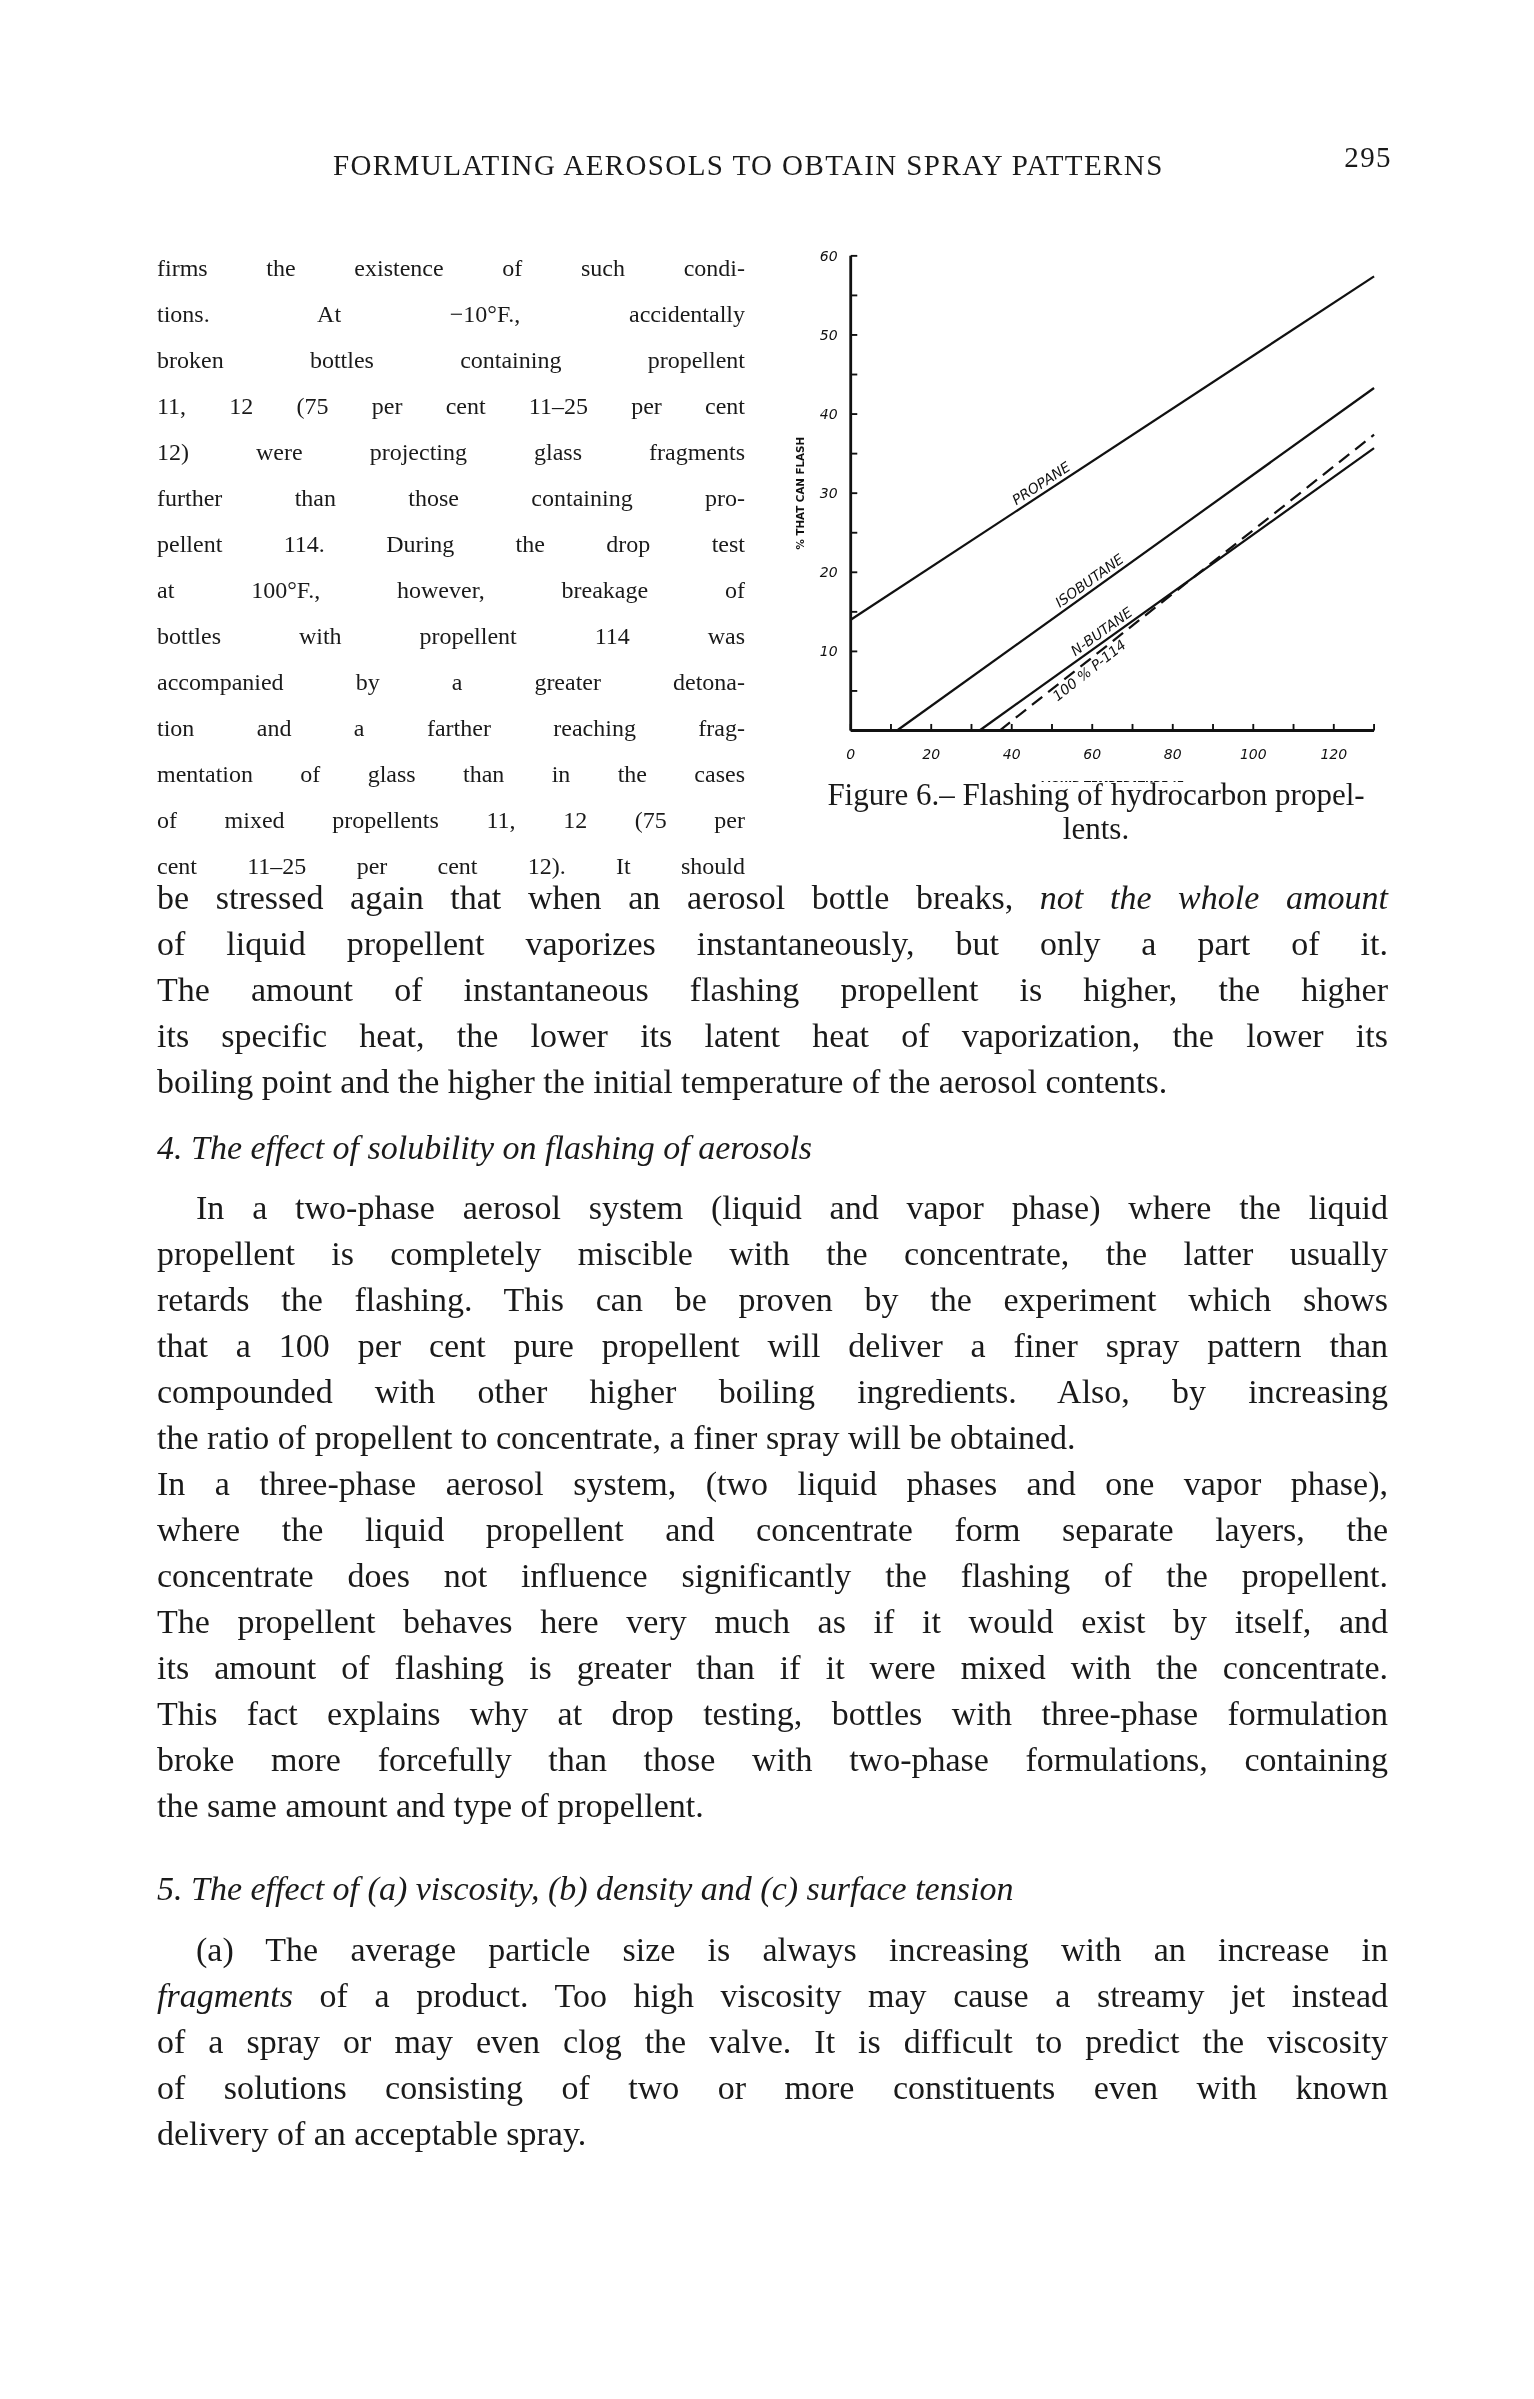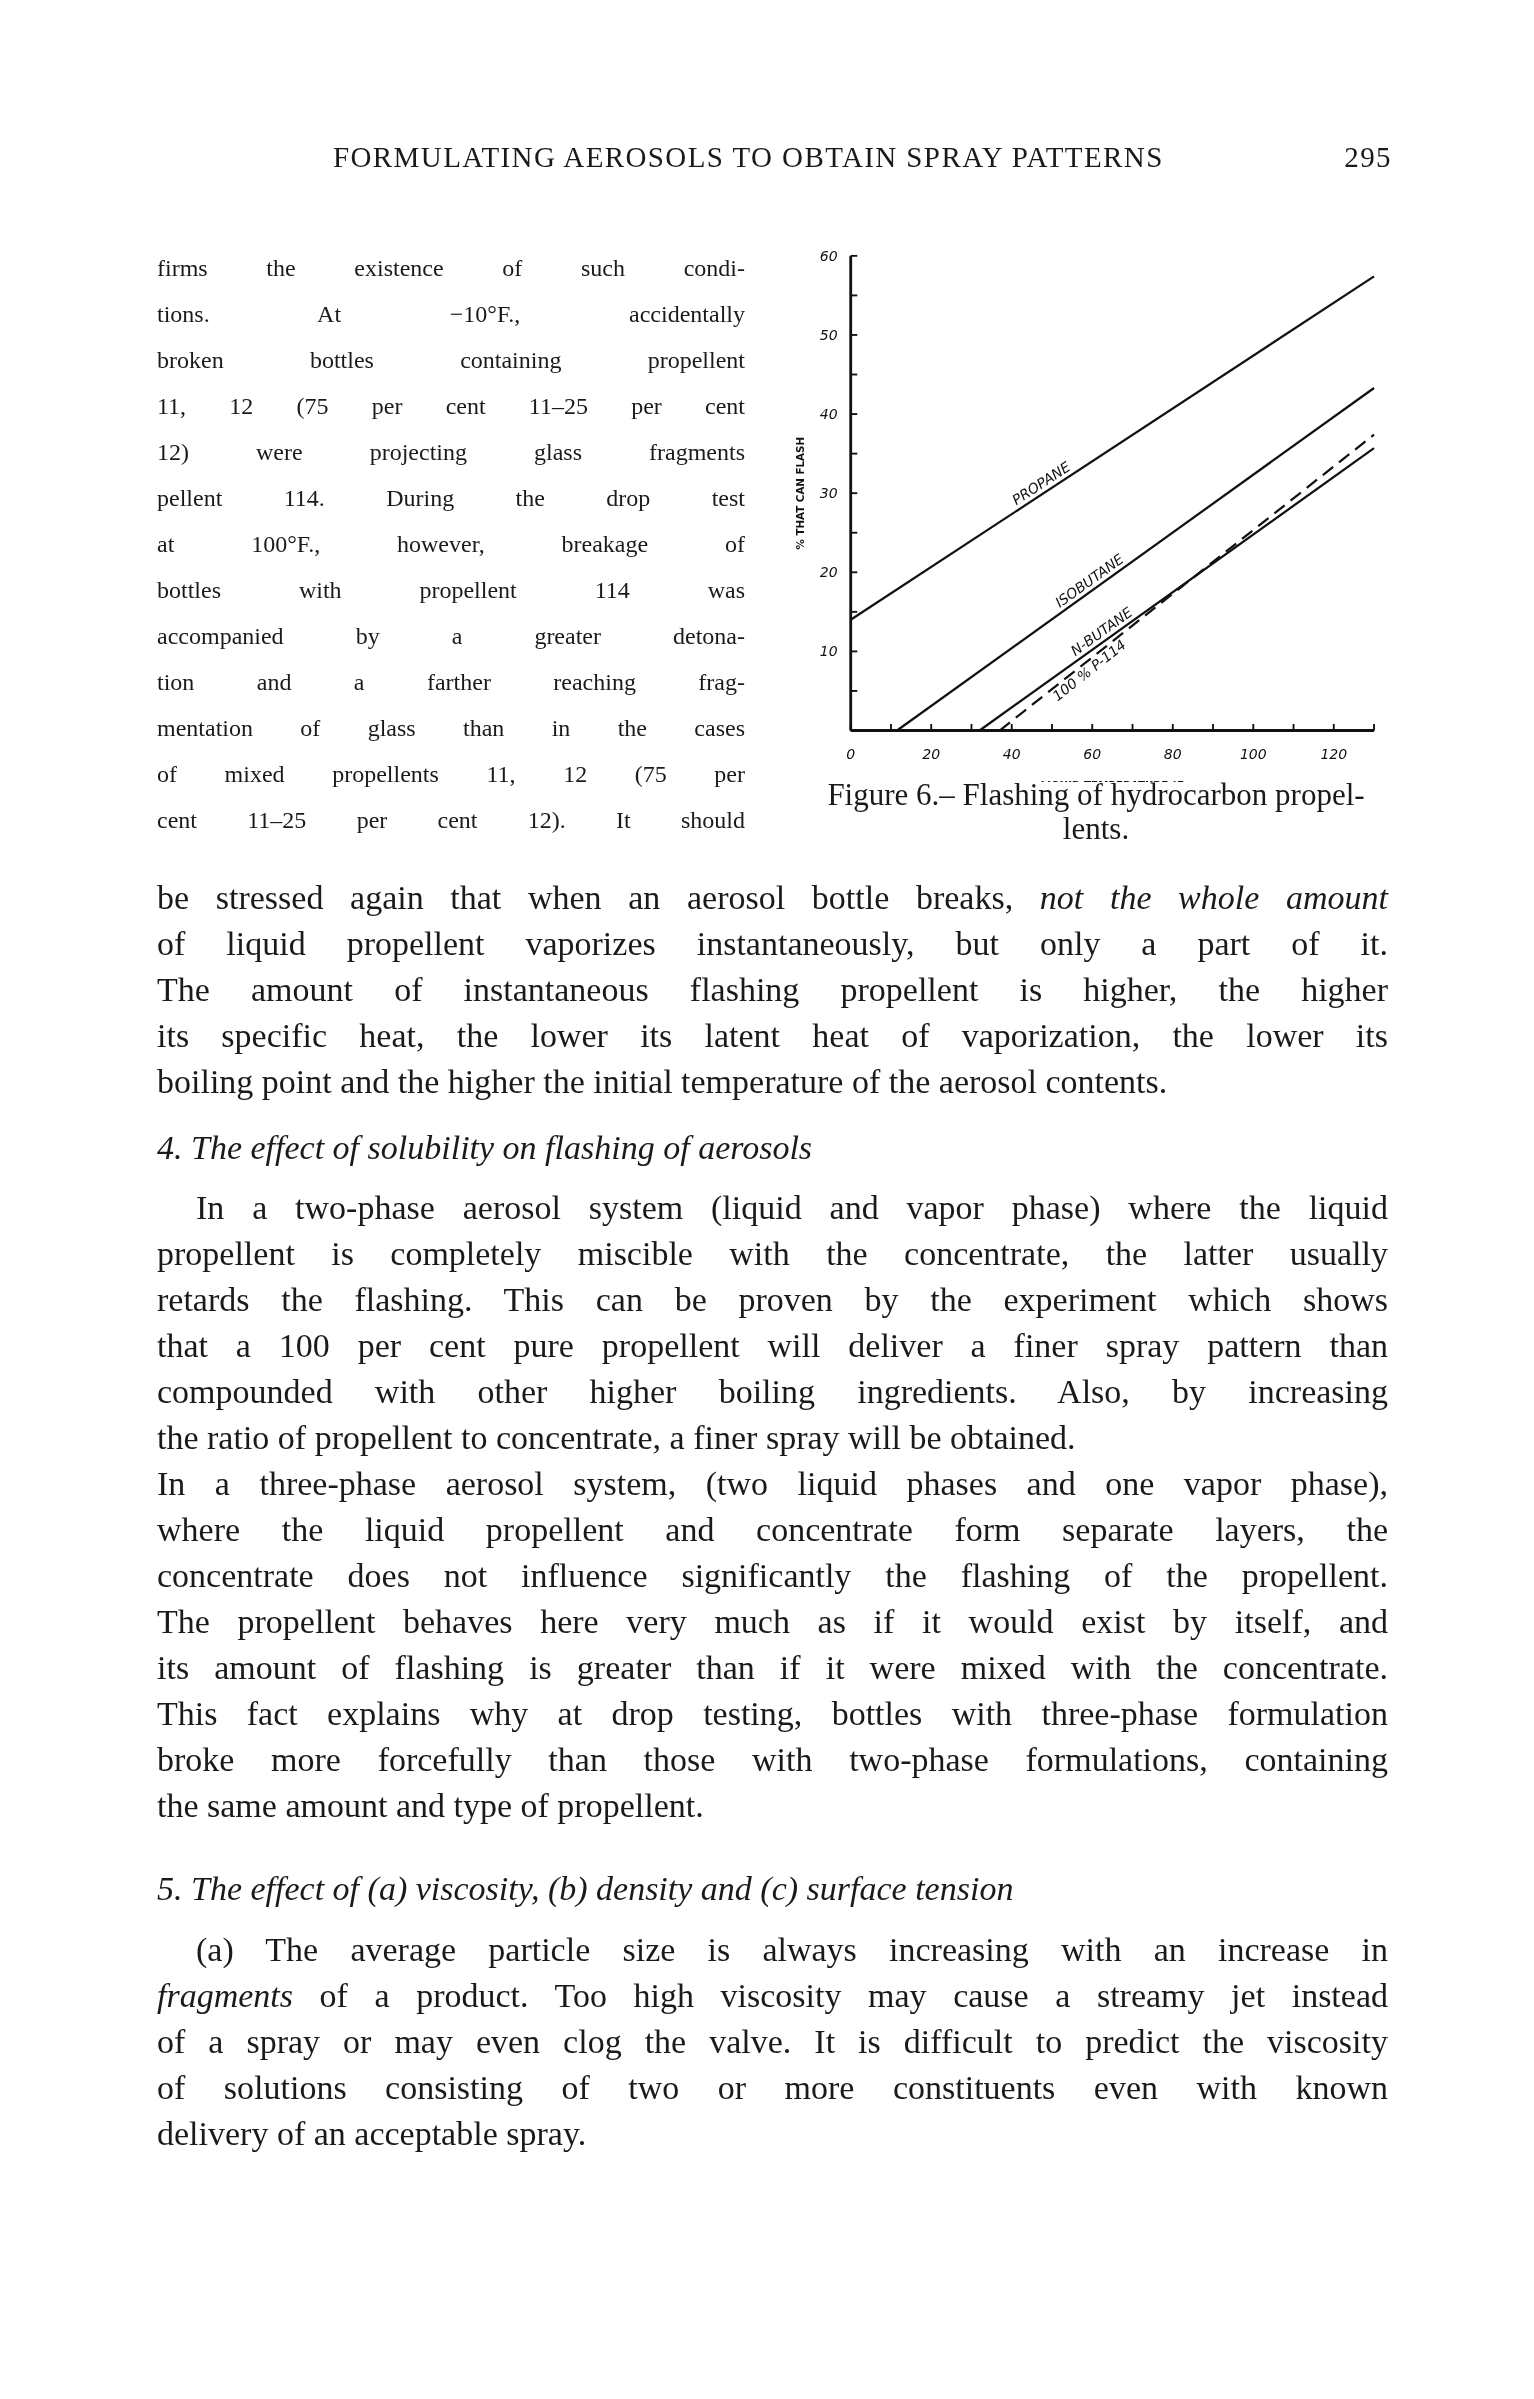--- a/index.html
+++ b/index.html
@@ -1,20 +1,20 @@
 <!DOCTYPE html>
 <html style="font-size:15px"><head>
 <meta charset="utf-8">
 <style>
   html, body { margin: 0; padding: 0; background: #ffffff; }
   body { width: 1535px; height: 2399px; position: relative; overflow: hidden;
          font-family: "Liberation Serif", "DejaVu Serif", serif; color: #1a1a1a; }
   .running-head { position: absolute; top: 141px; left: 333px; width: 1059px; height: 41px;
                   font-size: 29px; letter-spacing: 1.4px; }
-  .running-head .title { position: absolute; left: 0; top: 0; }
+  .running-head .title { position: absolute; left: 0; top: 8px; }
   .running-head .pageno { position: absolute; right: 0; top: 0; }
   .col-left { position: absolute; left: 157px; top: 245px; width: 588px;
               font-size: 24px; line-height: 46px; text-align: justify; }
   .col-left .ln { display: block; text-align: justify; text-align-last: justify; white-space: nowrap; height: 46px; }
   .full { position: absolute; left: 157px; width: 1231px; font-size: 34px; line-height: 46px; }
   .full .ln { display: block; text-align: justify; text-align-last: justify; white-space: nowrap; height: 46px; }
   .full .ln.last { text-align-last: left; }
   .full .ln.indent { padding-left: 39px; }
   .heading { position: absolute; left: 157px; font-size: 34px; font-style: italic; }
   .chart-wrap { position: absolute; left: 787px; top: 239px; width: 618px; height: 543px; }
@@ -29,20 +29,21 @@
   <span class="title">FORMULATING AEROSOLS TO OBTAIN SPRAY PATTERNS</span>
   <span class="pageno">295</span>
 </div>
 
 <div class="col-left" id="leftcol">
     <span class="ln">firms the existence of such condi-</span>
     <span class="ln">tions.   At  −10°F.,  accidentally</span>
     <span class="ln">broken bottles containing propellent</span>
     <span class="ln">11, 12 (75 per cent 11–25 per cent</span>
     <span class="ln">12) were projecting glass fragments</span>
+    <span class="ln">further than those containing pro-</span>
     <span class="ln">pellent 114.  During the drop test</span>
     <span class="ln">at 100°F., however, breakage of</span>
     <span class="ln">bottles with propellent 114 was</span>
     <span class="ln">accompanied by a greater detona-</span>
     <span class="ln">tion and a farther reaching frag-</span>
     <span class="ln">mentation of glass than in the cases</span>
     <span class="ln">of mixed propellents 11, 12 (75 per</span>
     <span class="ln">cent 11–25 per cent 12).   It should</span>
   </div>
 

